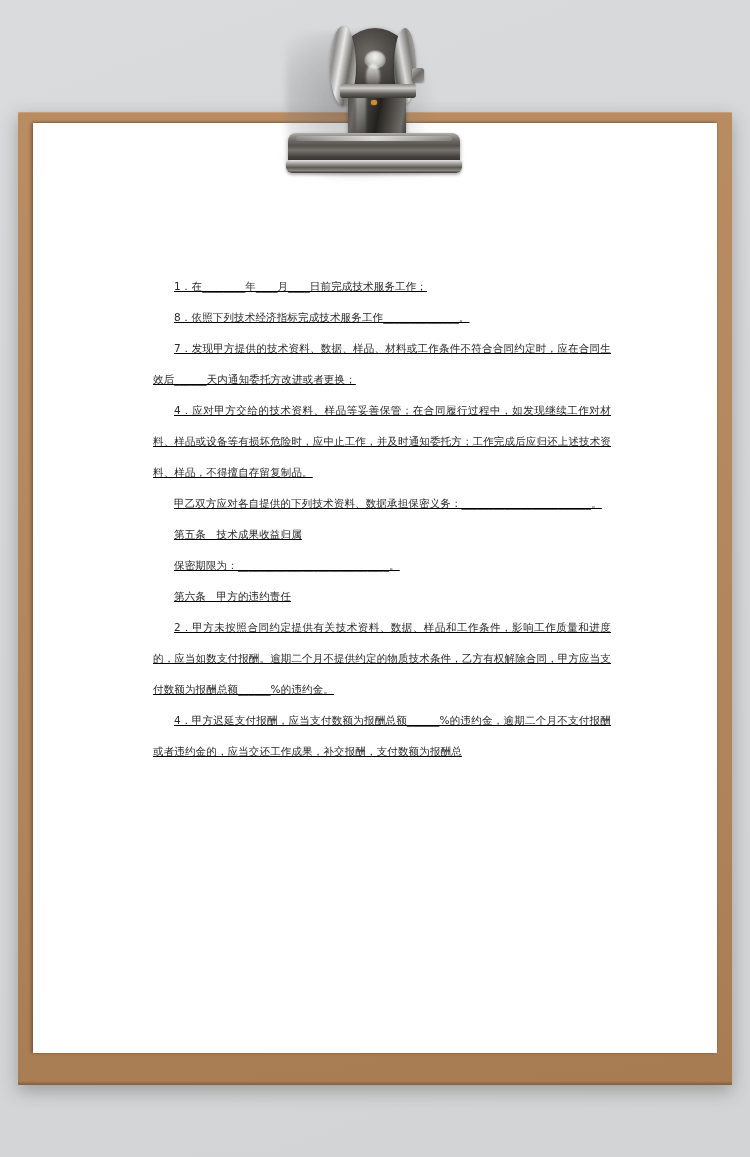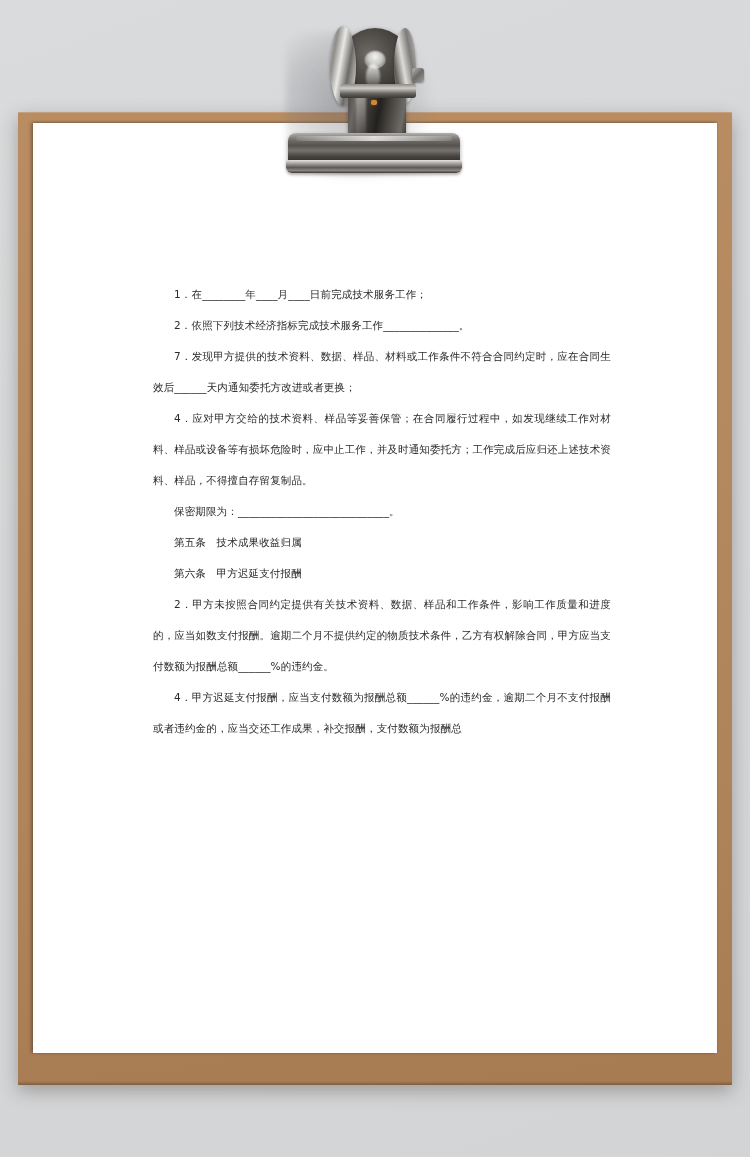--- a/index.html
+++ b/index.html
@@ -225,22 +225,23 @@
     left: 33px;
     top: 123px;
     width: 684px;
     height: 930px;
     padding: 0;
     box-sizing: border-box;
   }
   .doc-body {
     position: absolute;
     left: 120px;
-    top: 156px;
+    top: 148px;
     width: 458px;
+    text-decoration: underline;
   }
   .p {
     font-family: "DejaVu Sans", "Liberation Sans", sans-serif;
     font-size: 10.5px;
     line-height: 31px;
     color: #2a2a2a;
     text-align: justify;
     text-justify: inter-character;
     letter-spacing: 0.15px;
     margin: 0;
@@ -257,26 +258,27 @@
 
   <div class="board">
     <div class="board-edge-dark"></div>
   </div>
 
   <div class="paper"></div>
 
   <div class="doc">
     <div class="doc-body">
       <p class="p indent">1．在________年____月____日前完成技术服务工作；</p>
-      <p class="p indent">2．依照下列技术经济指标完成技术服务工作______________。</p>
+      <p class="p indent">8．依照下列技术经济指标完成技术服务工作______________。</p>
       <p class="p indent">7．发现甲方提供的技术资料、数据、样品、材料或工作条件不符合合同约定时，应在合同生效后______天内通知委托方改进或者更换；</p>
       <p class="p indent">4．应对甲方交给的技术资料、样品等妥善保管；在合同履行过程中，如发现继续工作对材料、样品或设备等有损坏危险时，应中止工作，并及时通知委托方；工作完成后应归还上述技术资料、样品，不得擅自存留复制品。</p>
+      <p class="p indent">甲乙双方应对各自提供的下列技术资料、数据承担保密义务：________________________。</p>
+      <p class="p heading">第五条　技术成果收益归属</p>
       <p class="p indent">保密期限为：____________________________。</p>
-      <p class="p heading">第五条　技术成果收益归属</p>
-      <p class="p heading">第六条　甲方迟延支付报酬</p>
+      <p class="p heading">第六条　甲方的违约责任</p>
       <p class="p indent">2．甲方未按照合同约定提供有关技术资料、数据、样品和工作条件，影响工作质量和进度的，应当如数支付报酬。逾期二个月不提供约定的物质技术条件，乙方有权解除合同，甲方应当支付数额为报酬总额______%的违约金。</p>
       <p class="p indent">4．甲方迟延支付报酬，应当支付数额为报酬总额______%的违约金，逾期二个月不支付报酬或者违约金的，应当交还工作成果，补交报酬，支付数额为报酬总</p>
     </div>
   </div>
 
   <div class="clip">
     <div class="clip-shadow"></div>
     <div class="clip-bar-shadow"></div>
     <div class="clip-drum"></div>
     <div class="clip-drum-rim"></div>

